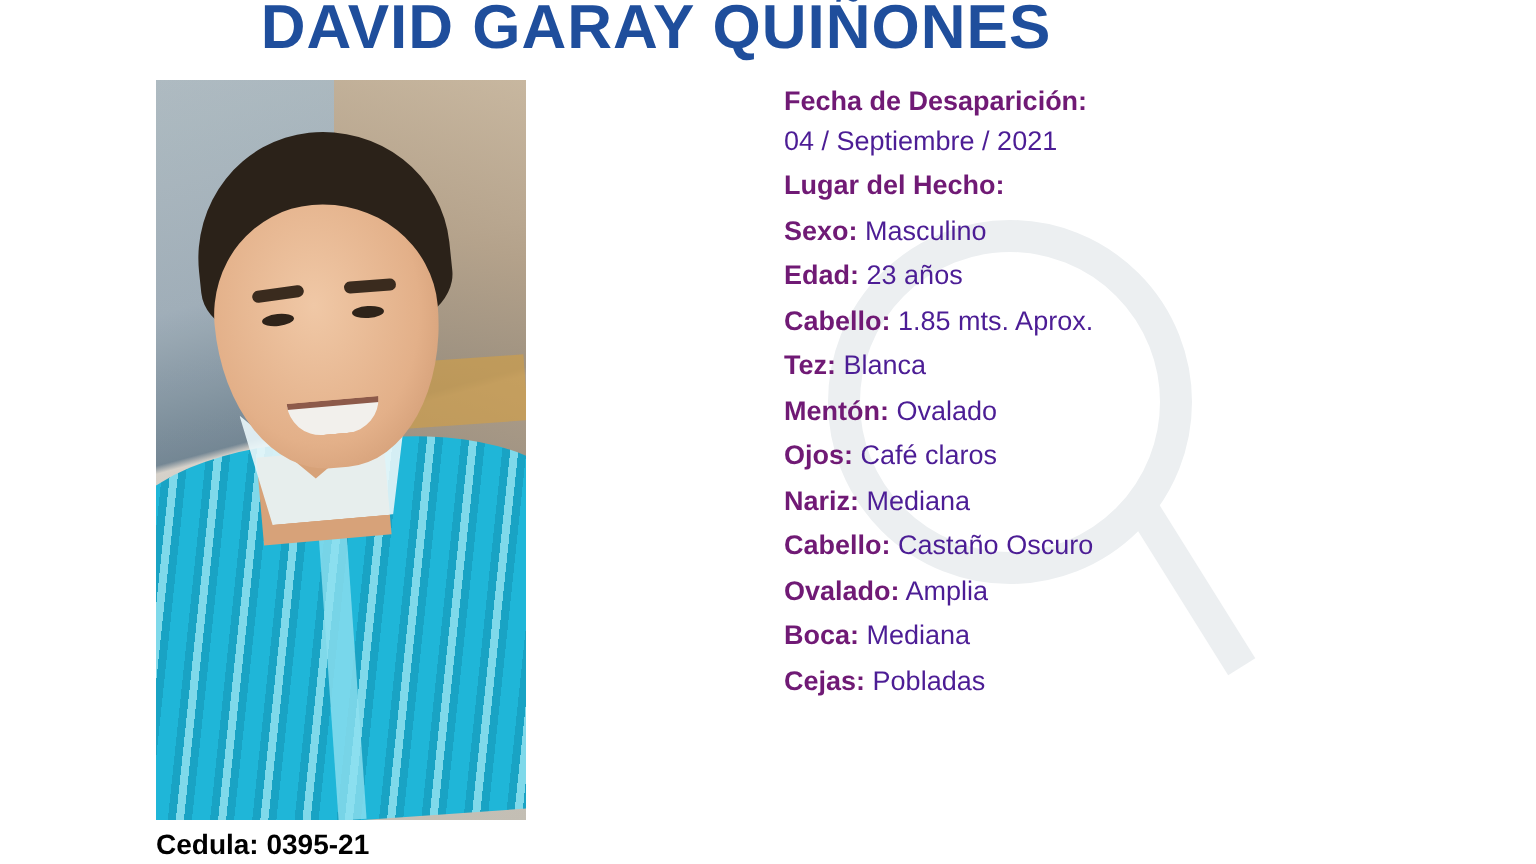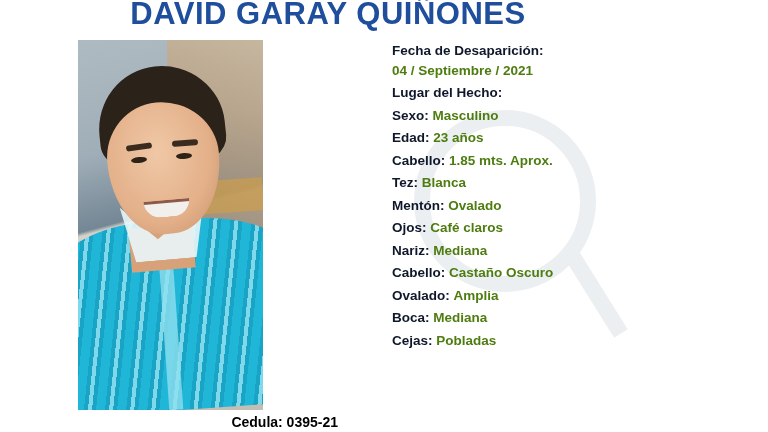--- a/index.html
+++ b/index.html
@@ -185,35 +185,35 @@
     font-size: 13.5px;
     color: #111111;
     line-height: 1.0;
   }
   .row {
     margin-bottom: 9px;
     white-space: nowrap;
   }
   .row .k {
     font-weight: bold;
-    color: #0f172a;
+    color: #701a75;
   }
   .row .v {
-    font-weight: bold;
-    color: #4d7c0f;
+    font-weight: normal;
+    color: #4c1d95;
   }
   .row.block .k { display: block; margin-bottom: 6px; }
   .row.block .v { display: block; }
 
   .cedula {
     position: absolute;
     left: 78px;
     top: 414px;
     width: 260px;
-    text-align: right;
+    text-align: left;
     font-size: 14px;
     font-weight: bold;
     color: #000000;
   }
 </style>
 </head>
 <body>
 
 <div id="page">
 

